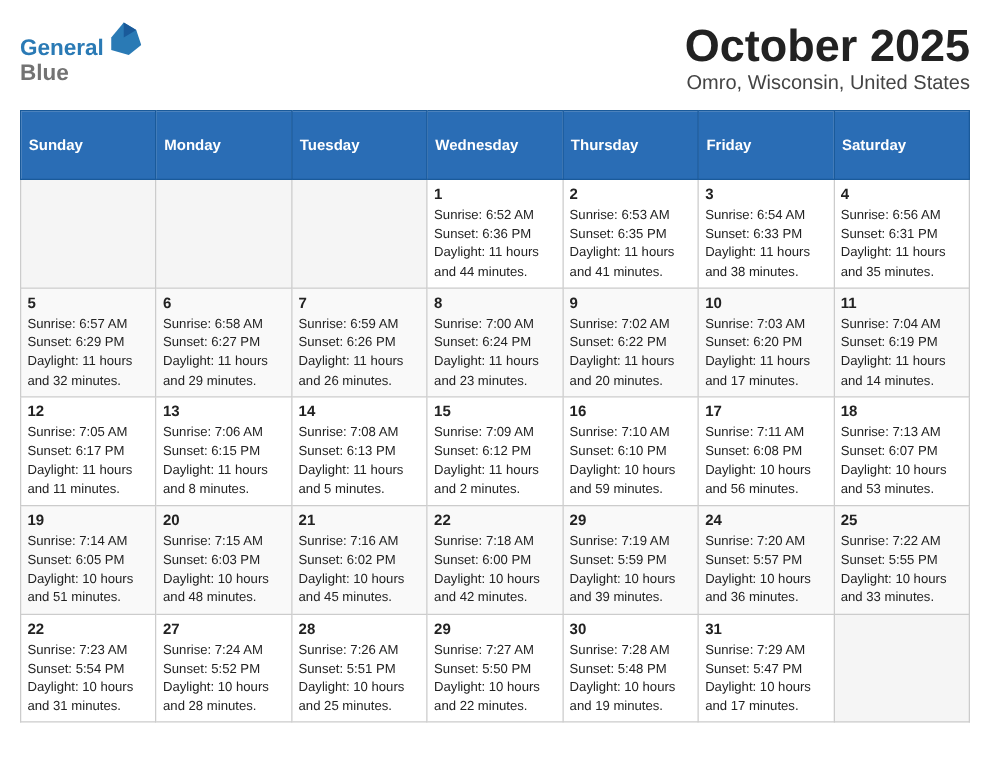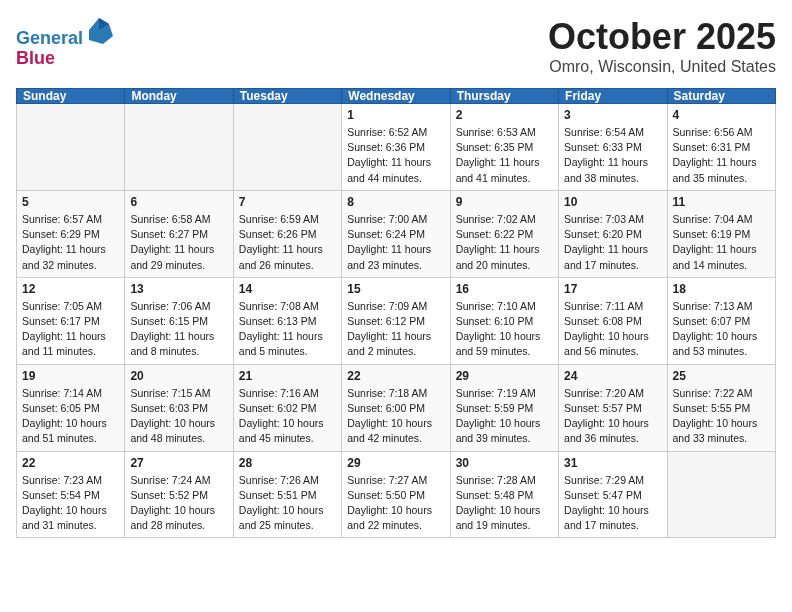--- a/index.html
+++ b/index.html
@@ -51,21 +51,21 @@
       width: 100%;
       border-collapse: collapse;
       border: 1px solid #ccc;
     }
     .calendar th {
       background: #2a6db5;
       color: #fff;
       font-size: 12px;
       font-weight: bold;
       text-align: left;
-      padding: 0 6px;
+      padding: 20px 6px;
       border: 1px solid #1a5a9a;
     }
     .calendar td {
       vertical-align: top;
       border: 1px solid #ccc;
       padding: 4px 5px;
       width: calc(100% / 7);
       min-height: 80px;
       font-size: 10.5px;
       color: #222;
@@ -95,21 +95,21 @@
 <body>
 
 <div class="header">
   <div class="logo">
     <div>
       <div class="logo-text">
         <span>General</span><svg class="logo-icon" viewBox="0 0 28 28" xmlns="http://www.w3.org/2000/svg">
             <polygon points="4,14 14,2 24,8 28,20 18,28 4,24" fill="#2a7ab5"></polygon>
             <polygon points="14,2 24,8 14,14" fill="#1a5a9a"></polygon>
           </svg><br>
-        <span style="color:#be185d; font-size:18px; font-weight:bold;">Blue</span>
+        <span style="color:#737373; font-size:18px; font-weight:bold;">Blue</span>
       </div>
     </div>
   </div>
   <div class="title-block">
     <div class="month-title">October 2025</div>
     <div class="location">Omro, Wisconsin, United States</div>
   </div>
 </div>
 
 <table class="calendar">

